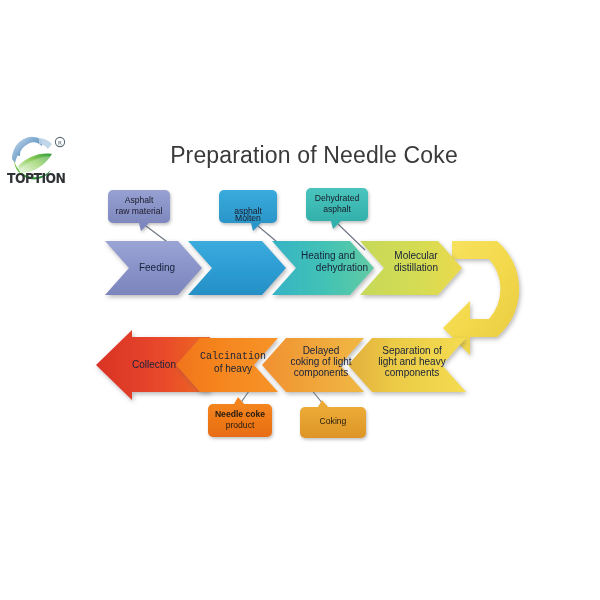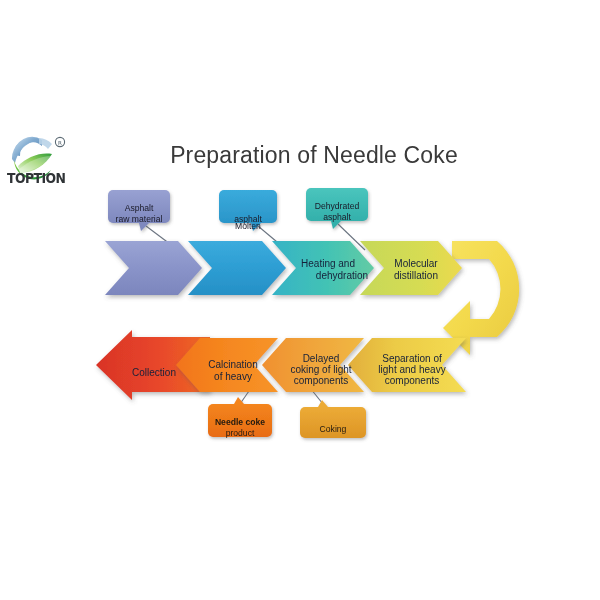--- a/index.html
+++ b/index.html
@@ -74,21 +74,20 @@
   .tx {
     position: absolute;
     display: flex;
     align-items: center;
     justify-content: center;
     text-align: left;
     color: #1b1b2b;
     line-height: 1.12;
     pointer-events: auto;
     box-sizing: border-box;
-    margin-top: 8px;
   }
   .stage-text { font-size: 10px; color: #16213a; }
   .callout-text { font-size: 8.6px; color: #1a1a28; }
   .callout-dark { color: #231a10; }
 </style>
 </head>
 <body>
 
 <div id="stage">
 
@@ -275,37 +274,38 @@
       <path d="M 234,404 L 244,404 L 238,397 Z" fill="#f4851e"></path>
     </g>
     <g filter="url(#shSoft)">
       <rect x="300" y="407" width="66" height="31" rx="5" ry="5" fill="url(#cCok)"></rect>
       <path d="M 318,407 L 328,407 L 322,400 Z" fill="#ecab36"></path>
     </g>
   </svg>
 
   <div id="labels">
 
+    <div class="tx stage-text" style="left:118px; top:256px; width:78px; height:24px;">Feeding</div>
 
 
     <div class="tx stage-text" style="left:286px; top:250px; width:84px; height:12px;">Heating and</div>
     <div class="tx stage-text" style="left:286px; top:262px; width:84px; height:12px;padding-left:28px;">dehydration</div>
 
     <div class="tx stage-text" style="left:378px; top:250px; width:76px; height:12px;">Molecular</div>
     <div class="tx stage-text" style="left:378px; top:262px; width:76px; height:12px;">distillation</div>
 
     <div class="tx stage-text" style="left:368px; top:345px; width:88px; height:12px;">Separation of</div>
     <div class="tx stage-text" style="left:368px; top:356px; width:88px; height:12px;">light and heavy</div>
     <div class="tx stage-text" style="left:368px; top:367px; width:88px; height:12px;">components</div>
 
     <div class="tx stage-text" style="left:278px; top:345px; width:86px; height:12px;">Delayed</div>
     <div class="tx stage-text" style="left:278px; top:356px; width:86px; height:12px;">coking of light</div>
     <div class="tx stage-text" style="left:278px; top:367px; width:86px; height:12px;">components</div>
 
-    <div class="tx stage-text" style="left:192px; top:351px; width:82px; height:12px;">Calcination</div>
+    <div class="tx stage-text" style="left:192px; top:351px; width:82px; height:12px;font-family:Liberation Mono, monospace;">Calcination</div>
     <div class="tx stage-text" style="left:192px; top:363px; width:82px; height:12px;">of heavy</div>
 
     <div class="tx stage-text" style="left:112px; top:353px; width:84px; height:24px;">Collection</div>
 
     <div class="tx callout-text" style="left:108px; top:195px; width:62px; height:11px;">Asphalt</div>
     <div class="tx callout-text" style="left:106px; top:206px; width:66px; height:11px;">raw material</div>
 
     <div class="tx callout-text" style="left:219px; top:213px; width:58px; height:11px;">Molten</div>
     <div class="tx callout-text" style="left:219px; top:206px; width:58px; height:11px;">asphalt</div>
 

